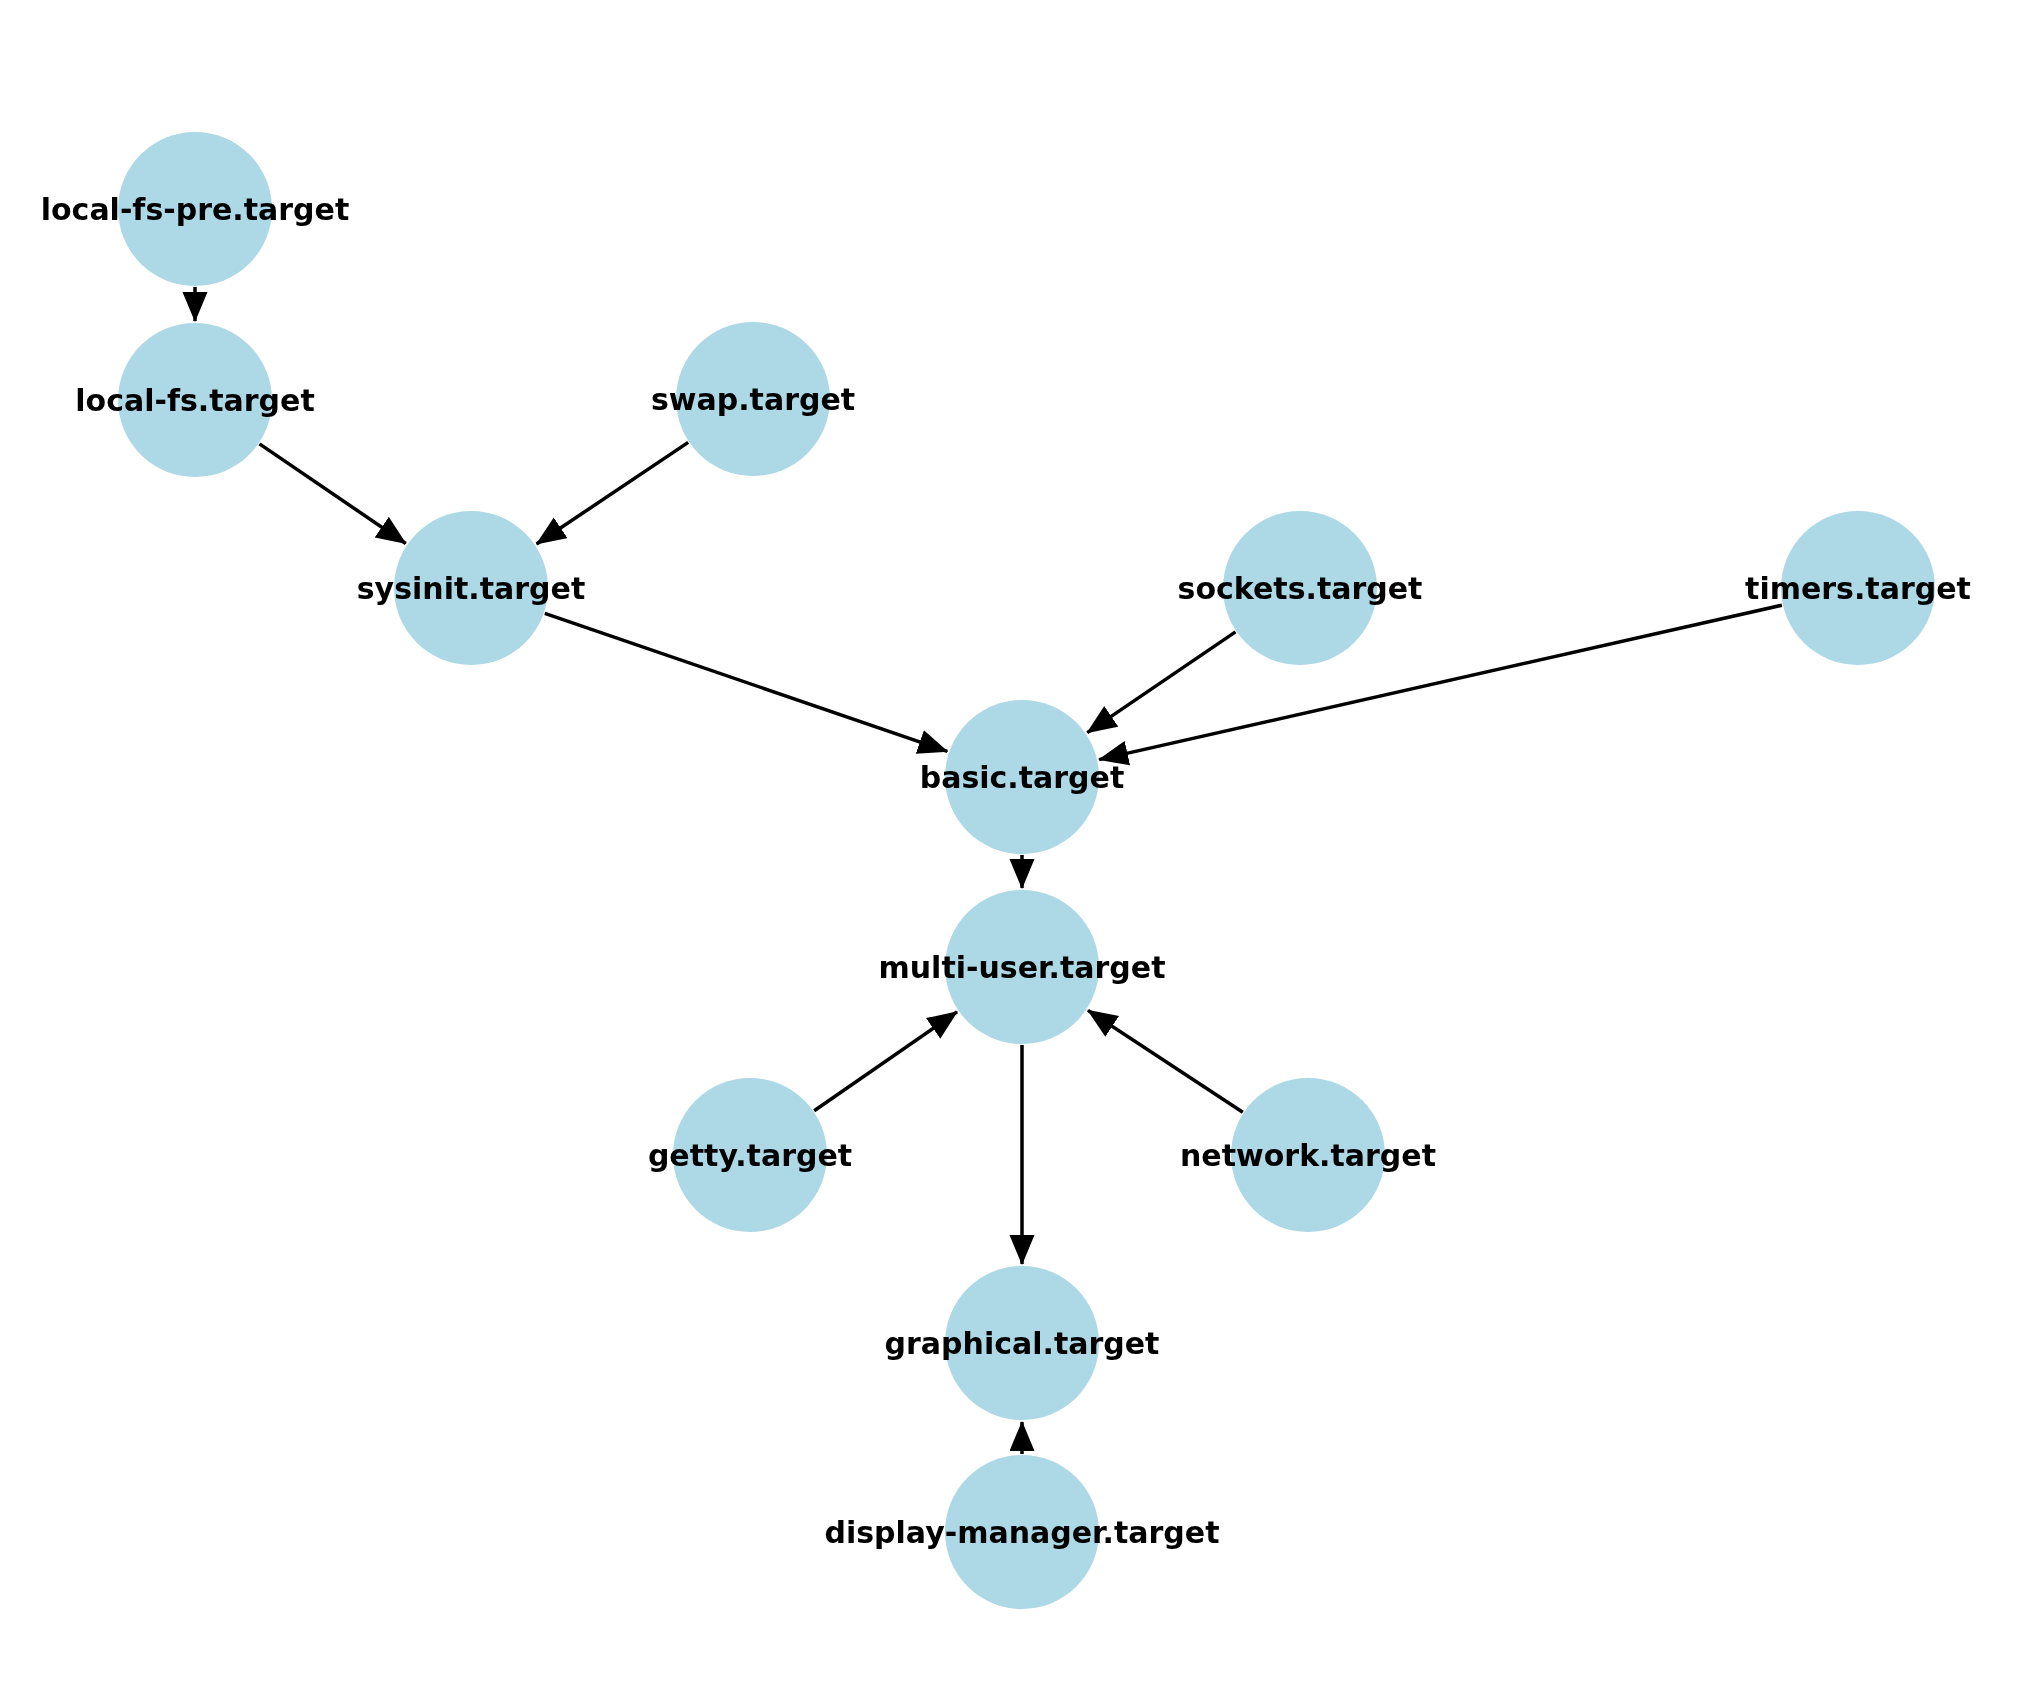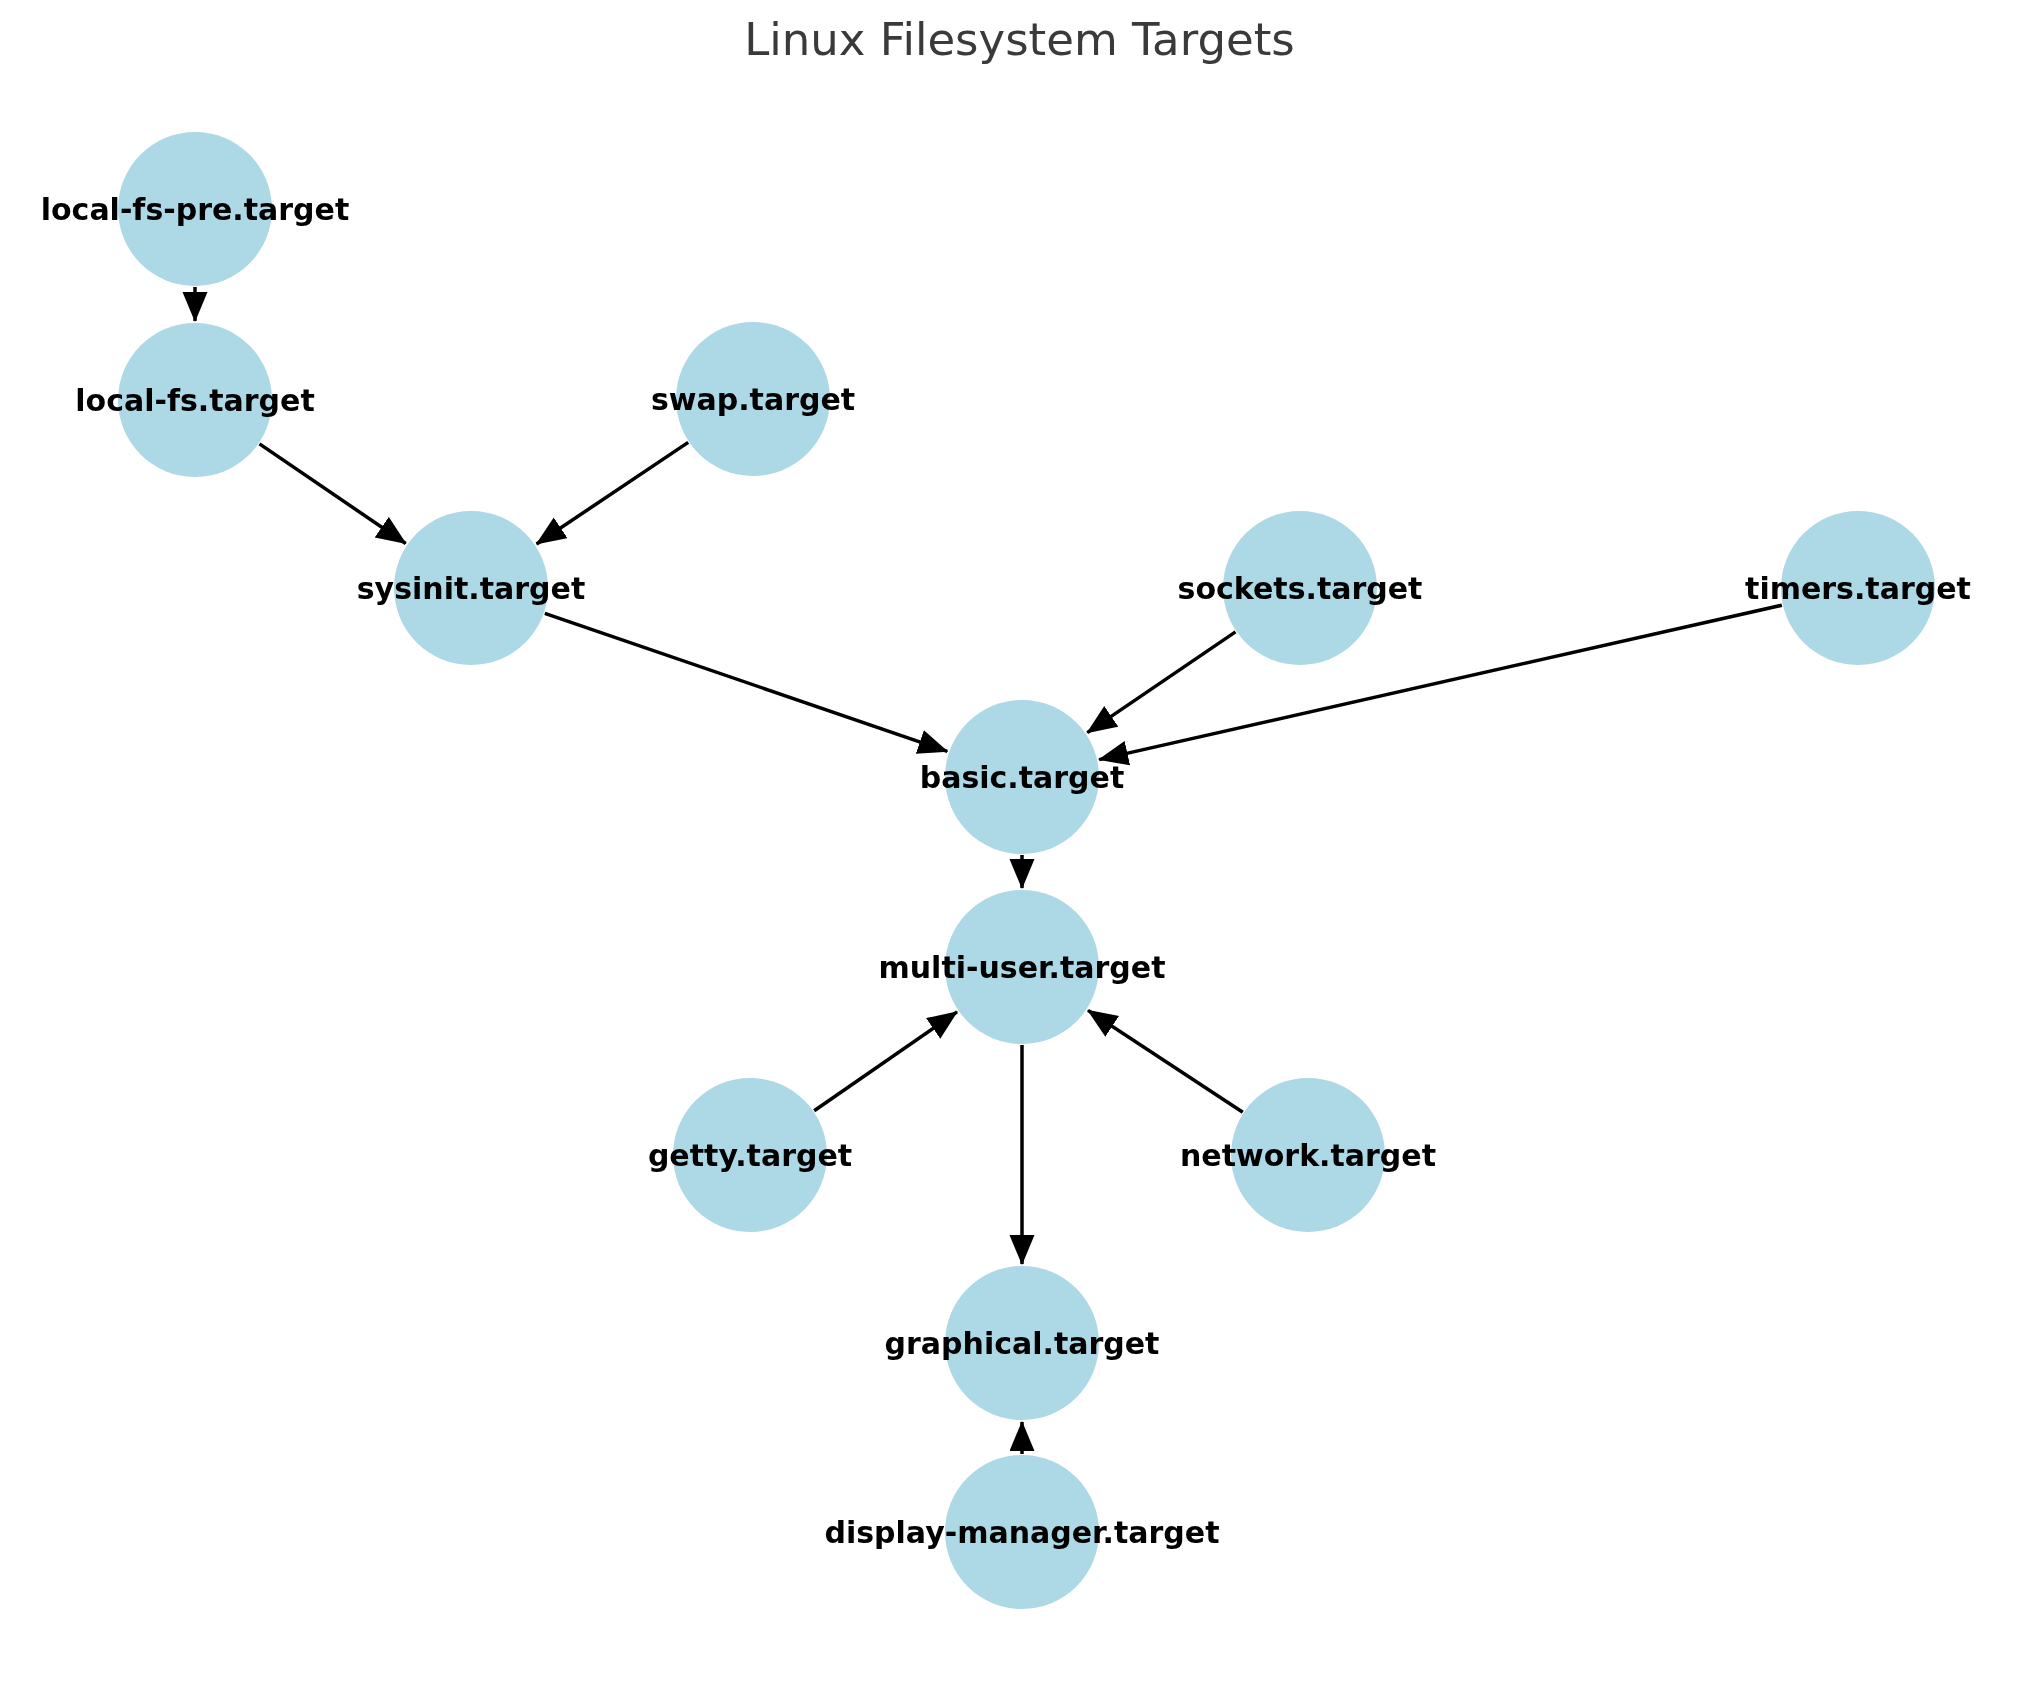--- a/index.html
+++ b/index.html
@@ -46,21 +46,20 @@
     font-size: 30px;
     font-weight: bold;
     text-anchor: middle;
     user-select: none;
   }
 </style>
 </head>
 <body style="background: rgb(255, 255, 255);">
 
 <div class="figure">
-  <div class="chart-title" style="color: rgb(58, 58, 58);">Linux Filesystem Targets</div>
 
   <svg class="graph-canvas" width="2039" height="1690" viewBox="0 0 2039 1690" xmlns="http://www.w3.org/2000/svg">
     <defs>
       <marker id="arrowhead" markerUnits="userSpaceOnUse" markerWidth="34" markerHeight="29" refX="29" refY="12.5" orient="auto">
         <path id="arrowhead-path" d="M0,0 L30,12.5 L0,25 Z" fill="#000000"></path>
       </marker>
     </defs>
     <g id="edges-layer">
         <line x1="195.0" y1="287.0" x2="195.0" y2="321.0" stroke="#000000" stroke-width="3.5" marker-end="url(#arrowhead)" class="edge-line"></line>
         <line x1="259.5" y1="443.9" x2="405.7" y2="543.5" stroke="#000000" stroke-width="3.5" marker-end="url(#arrowhead)" class="edge-line"></line>

